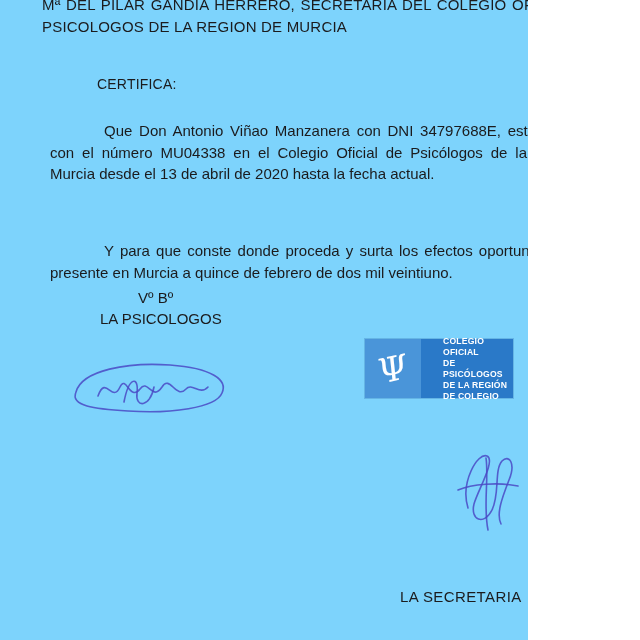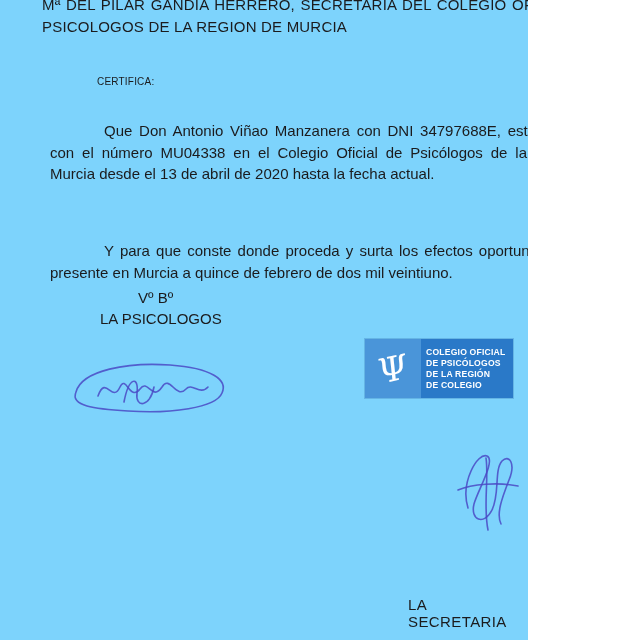--- a/index.html
+++ b/index.html
@@ -15,21 +15,21 @@
     position:absolute;
     left:42px;width:556px;top:-6px;
     font-size:15px;line-height:22px;
     text-align:justify;
     letter-spacing:.2px;
     margin:0;
   }
   .certifica{
     position:absolute;
     left:97px;top:76px;
-    font-size:10px;margin:0;
+    font-size:14px;margin:0;
     letter-spacing:.2px;
   }
   .para{
     position:absolute;
     left:42px;width:557px;
     font-size:15px;line-height:21.5px;
     text-align:justify;
     text-indent:54px;
     margin:8px;
   }
@@ -63,31 +63,31 @@
   }
   .logo-psi span{display:block;transform:rotate(-12deg) skewX(-6deg);}
   .logo-text{
     flex:1;
     background:#2a79c8;
     color:#ffffff;
     font-size:8.6px;font-weight:bold;
     line-height:11px;
     letter-spacing:.2px;
     display:flex;flex-direction:column;justify-content:center;
-    padding-left:5px;
+    padding-left:22px;
   }
   .sig2{
     position:absolute;
     left:438px;top:440px;
     width:96px;height:92px;
   }
   .secretaria{
     position:absolute;
     left:400px;top:588px;
-    font-size:15px;margin:8px;
+    font-size:15px;margin:0;
     letter-spacing:.4px;
   }
   svg path, svg ellipse{
     fill:none;
     stroke:#4a49c4;
     stroke-width:1.6;
     stroke-linecap:round;
     opacity:.85;
   }
 </style>

